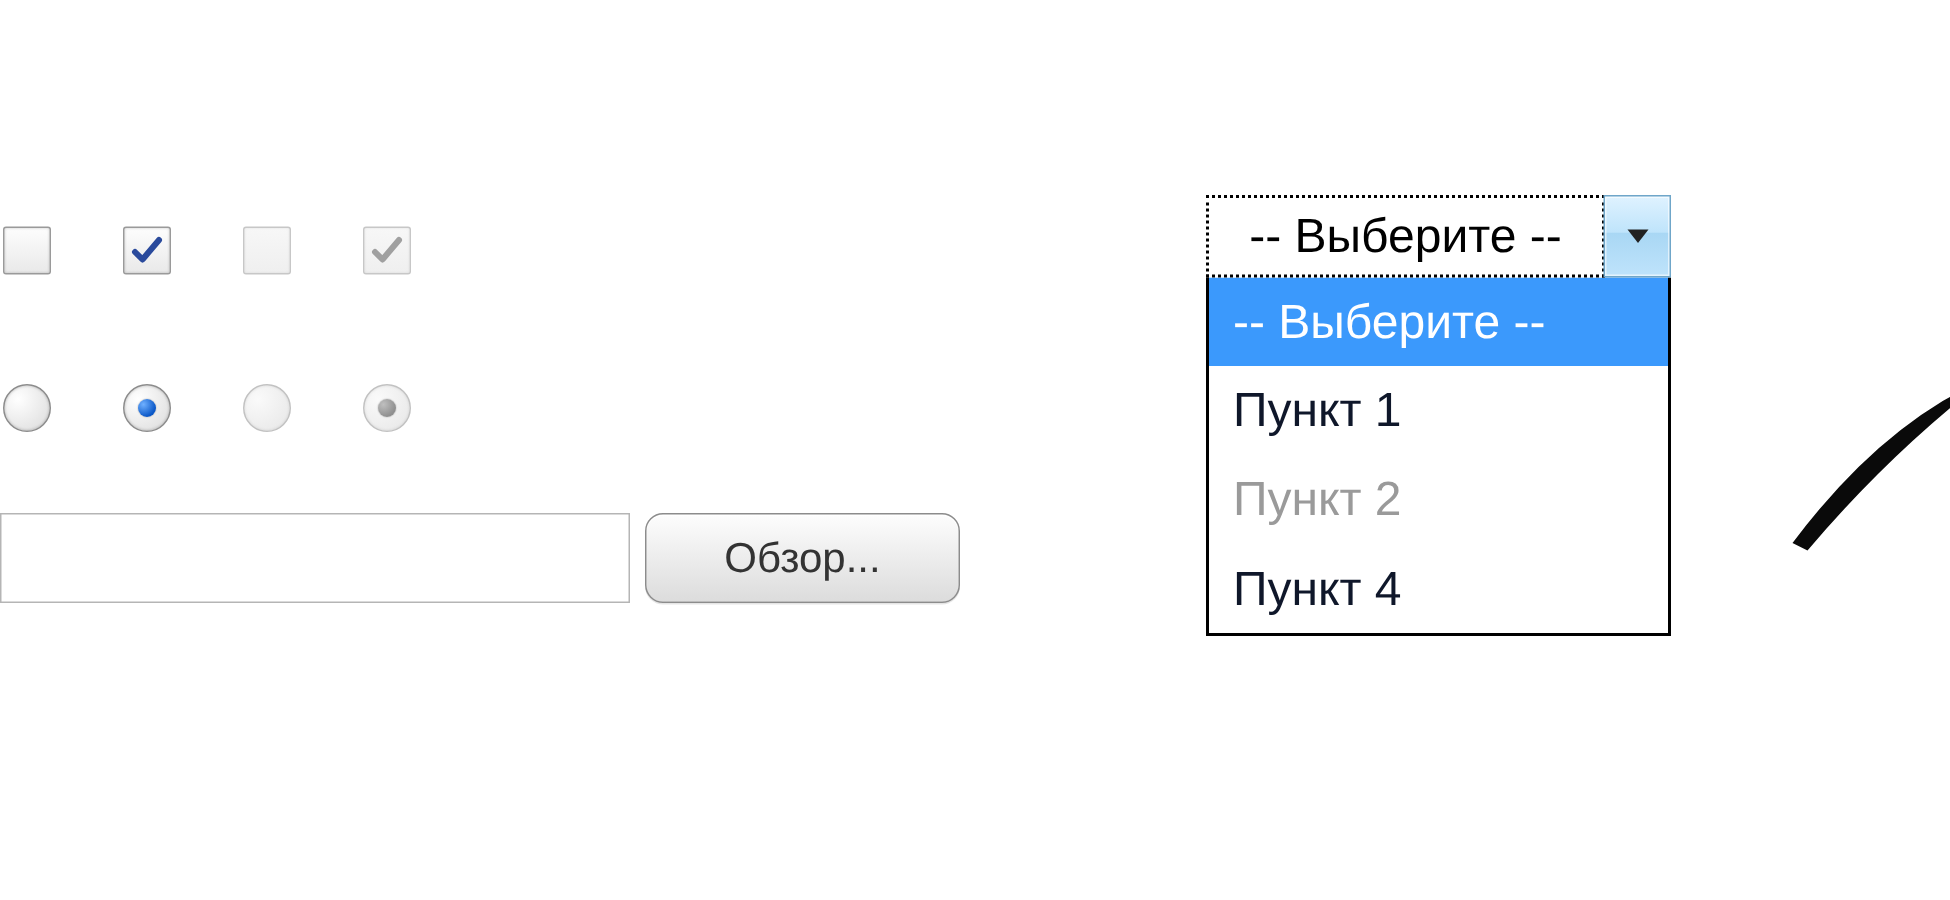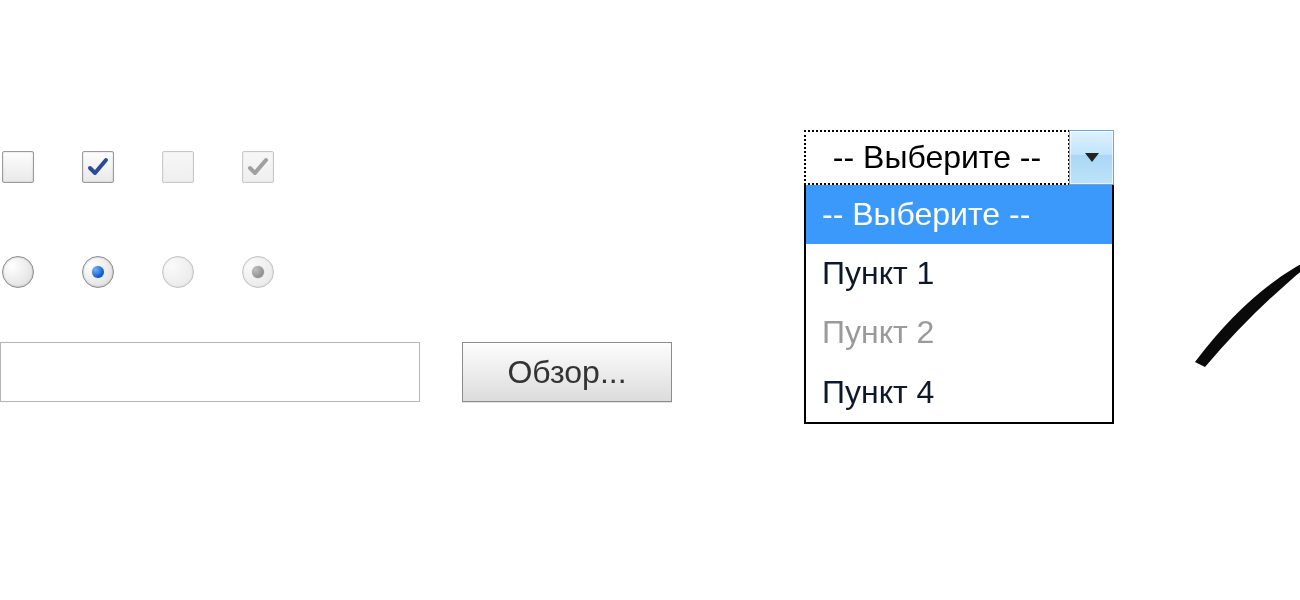--- a/index.html
+++ b/index.html
@@ -60,31 +60,30 @@
   .file-text {
     width: 420px; height: 60px;
     border: 1px solid #b5b5b5;
     background: #fff;
     box-sizing: border-box;
   }
   .file-btn {
     height: 60px; min-width: 210px;
     padding: 0 18px;
     border: 1px solid #8c8c8c;
-    border-radius: 0;
+    border-radius: 12px;
     background: linear-gradient(to bottom, #fdfdfd, #dcdcdc);
     box-shadow: inset 0 1px 0 #fff, 0 1px 0 rgba(0,0,0,.1);
-    font-size: 32px;
+    font-size: 28px;
     color: #333;
     text-align: center;
     line-height: 58px;
     box-sizing: border-box;
     cursor: pointer;
     user-select: none;
-    margin-left: 32px;
   }
 
   
   .select-wrap {
     position: absolute;
     width: 310px;
   }
   .select-head {
     display: flex;
     width: 310px; height: 55px;

